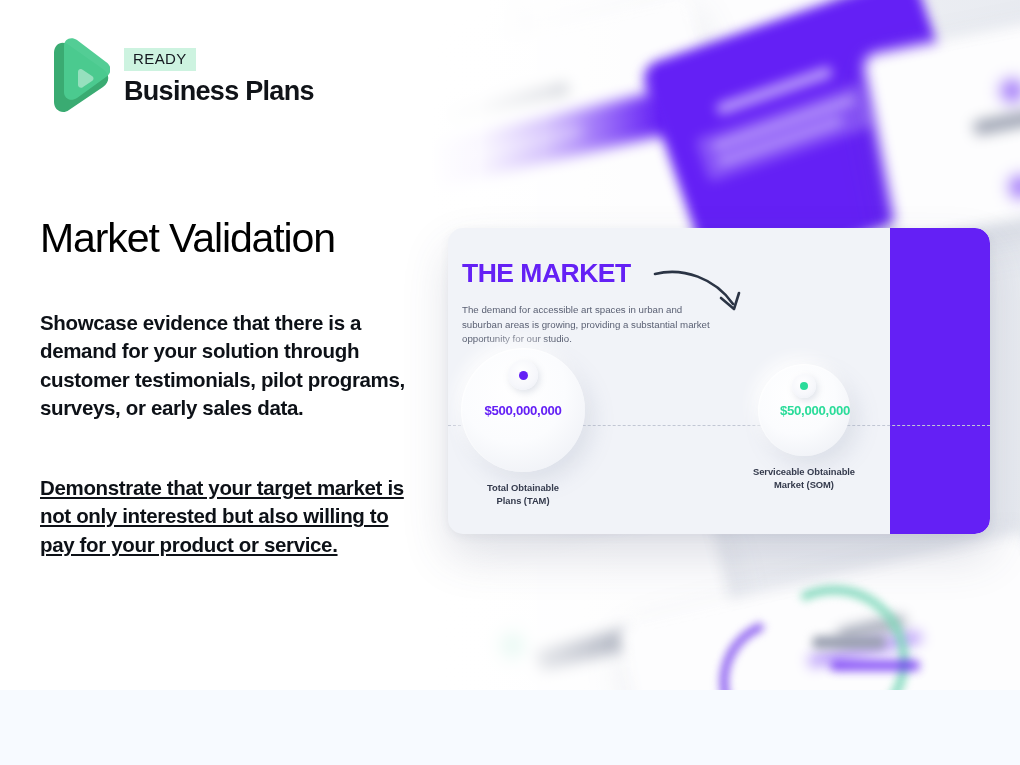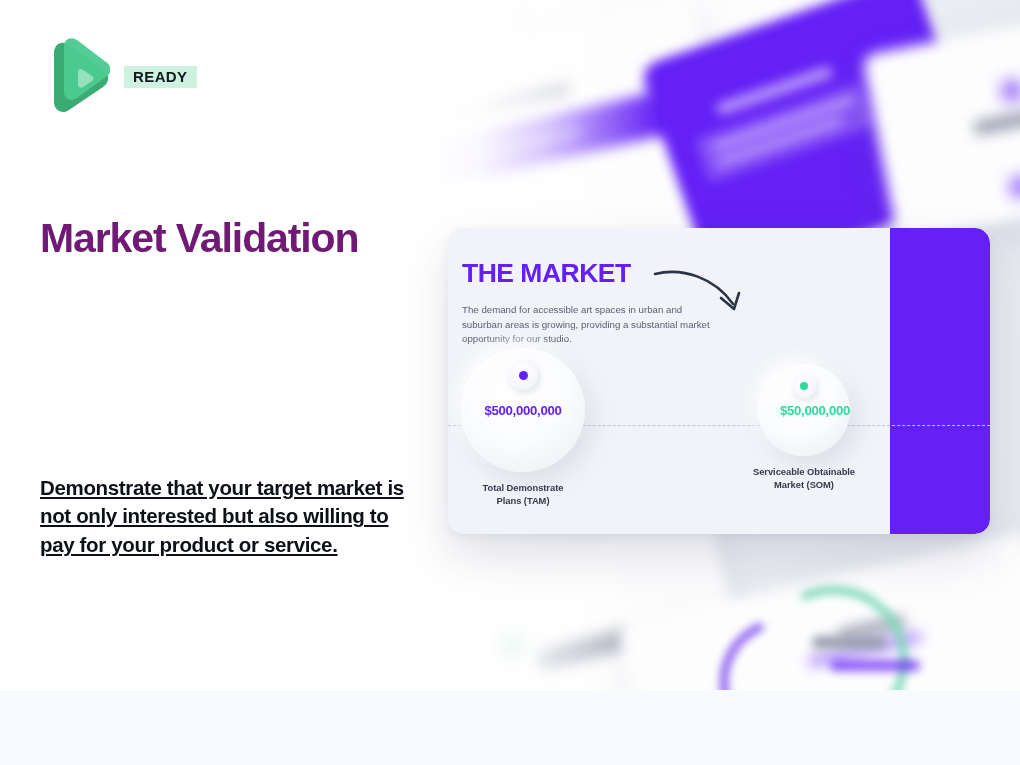--- a/index.html
+++ b/index.html
@@ -90,38 +90,38 @@
   
   .logo-wrap { position: absolute; left: 40px; top: 38px; display: flex; align-items: center; }
   .logo-mark { width: 70px; height: 78px; flex: 0 0 auto; }
   .logo-text { margin-left: 14px; }
 
   .ready-badge {
     display: inline-block;
     background: #cdf3e0;
     color: #14181f;
     font-size: 15px;
-    font-weight: bold;
+    font-weight: normal;
     letter-spacing: .4px;
     padding: 3px 9px 4px 9px;
     border-radius: 0;
     line-height: 1.05;
   }
   .brand-name {
     margin-top: 5px;
     font-size: 27px;
     font-weight: bold;
     color: #101318;
     letter-spacing: -.7px;
     line-height: 1.12;
   }
 
   .headline {
     position: absolute; left: 40px; top: 216px;
-    font-size: 41px; font-weight: bold; color: #701a75;
+    font-size: 41px; font-weight: normal; color: #000000;
     letter-spacing: -1.1px; line-height: 1.1;
   }
 
   .body-copy {
     position: absolute; left: 40px; width: 375px;
     font-size: 20.5px; font-weight: bold; color: #0d1117;
     line-height: 1.385; letter-spacing: -.35px;
   }
   .body-p1 { top: 309px; }
   .body-p2 { top: 474px; text-decoration: underline; }
@@ -270,25 +270,27 @@
     <div class="logo-wrap">
       <span class="logo-mark">
         <svg viewBox="0 0 70 78" width="70" height="78" aria-hidden="true">
           <path d="M14 15 C14 6 22 2 29 7 L63 31 C70 36 70 44 63 49 L29 72 C22 77 14 72 14 64 Z" fill="#3aab72"></path>
           <path d="M24 8 C24 1 31 -2 37 2 L66 24 C72 28 72 35 66 39 L37 60 C31 64 24 61 24 54 Z" fill="#4ccb91" opacity="0.96"></path>
           <path d="M38 34 C38 31 41 30 43 32 L52 38 C54 39 54 42 52 43 L43 49 C41 51 38 49 38 47 Z" fill="#ffffff" opacity="0.42"></path>
         </svg>
       </span>
       <span class="logo-text">
         <span class="ready-badge">READY</span>
+        <div class="brand-name">Business Plans</div>
       </span>
     </div>
 
     <h1 class="headline">Market Validation</h1>
 
+    <p class="body-copy body-p1">Showcase evidence that there is a demand for your solution through customer testimonials, pilot programs, surveys, or early sales data.</p>
     <p class="body-copy body-p2">Demonstrate that your target market is not only interested but also willing to pay for your product or service.</p>
   </div>
 
   <div class="card">
 
     <div class="card-purple-panel"></div>
 
     <div class="card-title">THE MARKET</div>
     <div class="card-desc">The demand for accessible art spaces in urban and suburban areas is growing, providing a substantial market opportunity for our studio.</div>
 
@@ -303,21 +305,21 @@
       <div class="dash-line"></div>
 
       <div class="col col-tam">
         <div class="bubble bubble-tam">
           <div class="knob knob-tam">
             <span class="pip pip-tam"></span>
           </div>
           <span class="amount amount-tam">$500,000,000</span>
         </div>
         <div class="col-label">
-          <span>Total Demonstrate</span><br>
+          <span>Total Obtainable</span><br>
           <span>Plans (TAM)</span>
         </div>
       </div>
 
 
       <div class="col col-som">
         <div class="bubble bubble-som">
           <div class="knob knob-som">
             <span class="pip pip-som"></span>
           </div>

